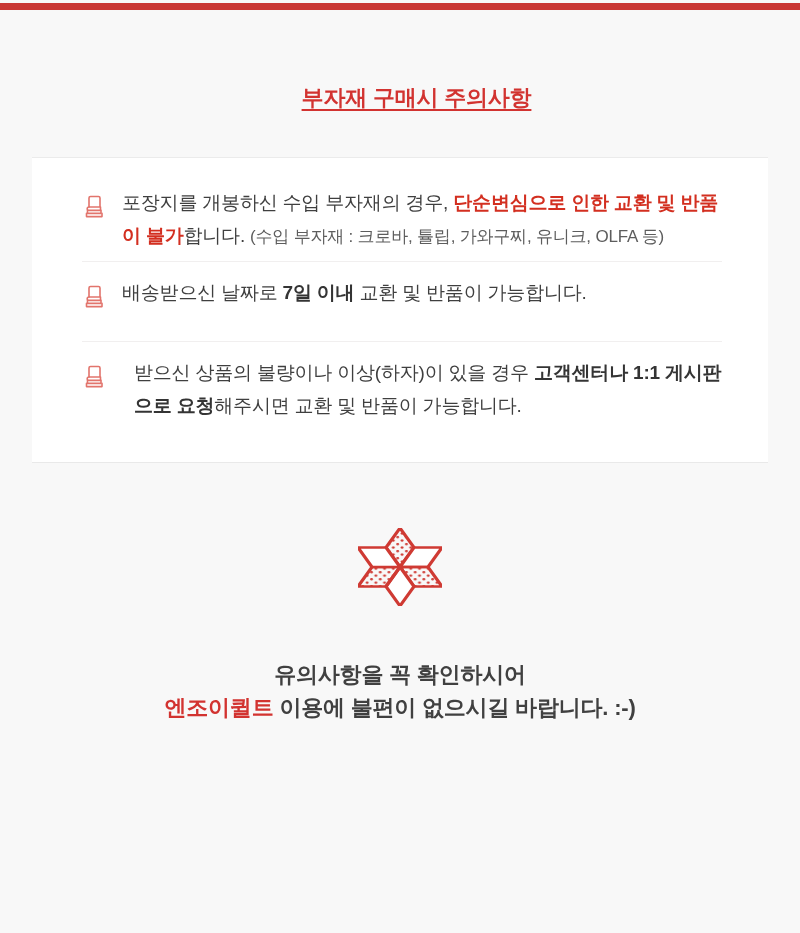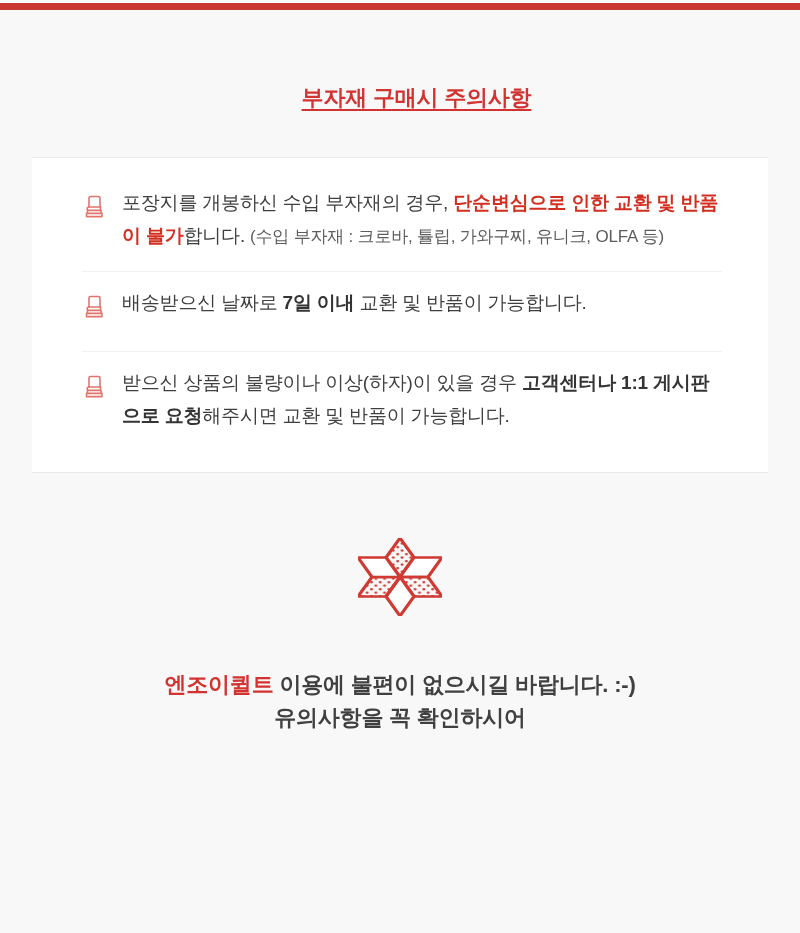--- a/index.html
+++ b/index.html
@@ -57,23 +57,23 @@
     width:40px;
     flex:0 0 40px;
     padding-top:7px;
   }
   li.notice-item .item-text{
     flex:1;
     font-size:19px;
     line-height:33px;
     color:var(--text-dark);
   }
-  .pad-1{padding:10px 0 18px;}
+  .pad-1{padding:10px 0 8px;}
   .pad-2{padding:14px 0 26px;}
-  .pad-3{padding:14px 0 20px;}
+  .pad-3{padding:14px 0 20px;gap:12px;}
   .pad-4{padding:14px 0 4px;}
   .seg-normal{color:var(--text-dark);}
   .seg-bold{color:#343434;font-weight:bold;}
   .seg-red_bold{color:var(--text-red);font-weight:bold;}
   .seg-note{color:var(--text-note);font-size:17px;}
   .star-wrap{
     margin-top:66px;
     text-align:center;
   }
   .footer-note{
@@ -152,15 +152,15 @@
 
     <polygon points="50,50 64.43,75 50,100 35.57,75" fill="#ffffff"></polygon>
 
     <polygon points="50,50 35.57,75 6.7,75 21.13,50" fill="url(#starDots)"></polygon>
 
     <polygon points="50,50 21.13,50 6.7,25 35.57,25" fill="#ffffff"></polygon>
   </svg>
 </div>
 
 <div class="footer-note">
+  <div>유의사항을 꼭 확인하시어</div>
   <div><span class="brand-red">엔조이퀼트</span><span> 이용에 불편이 없으시길 바랍니다. :-)</span></div>
-  <div>유의사항을 꼭 확인하시어</div>
 </div>
 
 </body></html>

